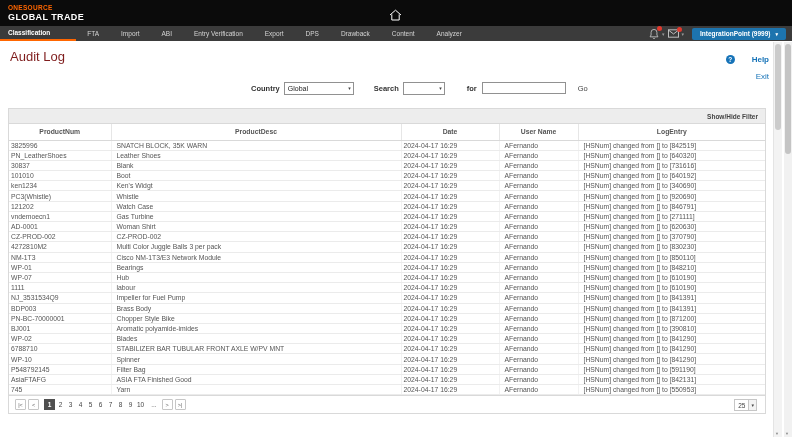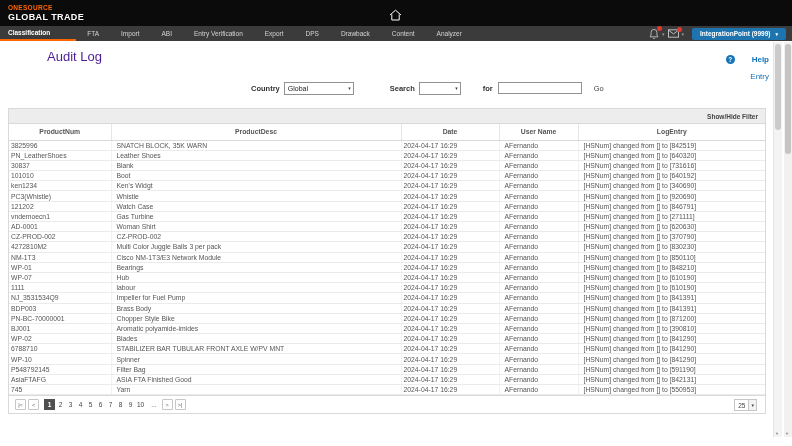--- a/index.html
+++ b/index.html
@@ -22,33 +22,33 @@
   .nav-item.active { color:#fff; font-weight:bold; border-bottom:2px solid #ff6600; padding:0 26px 0 8px; }
   .nav-right { position:absolute; right:6px; top:0; height:15px; display:flex; align-items:center; gap:3px; }
   .ic { position:relative; display:inline-flex; align-items:center; cursor:pointer; }
   .badge { position:absolute; top:-2px; right:-3px; width:5px; height:5px; background:#e23a2e; border-radius:50%; }
   .caret { color:#9a9a9a; font-size:5px; cursor:pointer; }
   .account-btn { background:#1d74ae; color:#fff; font-size:6.5px; font-weight:bold; border:none; border-radius:2px; height:12px; padding:0 8px; display:flex; align-items:center; gap:5px; margin-left:5px; cursor:pointer; }
   .account-btn .caret-white { font-size:5px; color:#fff; }
 
   
   .content { position:absolute; top:41px; left:0; right:0; bottom:0; background:#fff; }
-  .title { position:absolute; left:10px; top:8px; font-size:13px; font-weight:500; color:#4c1d95;margin-left:37px; }
+  .title { position:absolute; left:10px; top:8px; font-size:13px; font-weight:500; color:#7f1d1d; }
   .help-link { position:absolute; top:14px; right:23px; color:#1673b8; font-size:8px; font-weight:bold; display:flex; gap:17px; align-items:center; cursor:pointer; }
   .help-ic { width:9px; height:9px; border-radius:50%; background:#1673b8; color:#fff; font-size:6.5px; font-weight:bold; display:flex; align-items:center; justify-content:center; }
   .exit-link { position:absolute; top:31px; right:23px; color:#1673b8; font-size:8px; cursor:pointer; }
 
   
   .filter-row { position:absolute; top:40px; left:251px; height:14px; display:flex; align-items:center; font-size:7.5px; color:#333; }
   .filter-row label { font-weight:bold; }
   .select { height:13px; border:1px solid #919191; background:#fff; display:flex; align-items:center; justify-content:space-between; padding:0 2px 0 3px; font-size:7px; color:#222; cursor:pointer; }
   .sel-caret { font-size:5px; color:#444; }
   .country-select { width:70px; margin-left:4px; }
   .search-select { width:42px; margin-left:4px; }
-  .lbl-search { margin-left:36px; }
+  .lbl-search { margin-left:20px; }
   .lbl-for { margin-left:22px; }
   .search-input { width:84px; height:12px; border:1px solid #919191; margin-left:5px; font-size:7px; padding:0 2px; font-family:"Liberation Sans", sans-serif; }
   .go { margin-left:12px; color:#444; font-size:7.5px; cursor:pointer; }
 
   
   .grid-box { position:absolute; left:8px; top:67px; width:758px; border:1px solid #d9d9d9; background:#fff; }
   .grid-toolbar { height:15px; background:#ededed; border-bottom:1px solid #d9d9d9; display:flex; justify-content:flex-end; align-items:center; padding-right:7px; }
   .toggle-filter { font-size:6.5px; font-weight:bold; color:#444; cursor:pointer; }
   table { width:100%; border-collapse:collapse; table-layout:fixed; }
   thead th { height:16px; font-size:6.8px; color:#555; font-weight:bold; border-bottom:1px solid #d9d9d9; border-right:1px solid #e6e6e6; background:#fff; text-align:center; white-space:nowrap; overflow:hidden; cursor:pointer; }
@@ -129,21 +129,21 @@
     </div>
   </nav>
 
   <main class="content">
     <div class="title">Audit Log</div>
 
     <div class="help-link">
       <span class="help-ic">?</span>
       <span>Help</span>
     </div>
-    <div class="exit-link">Entry</div>
+    <div class="exit-link">Exit</div>
 
     <div class="filter-row">
       <label>Country</label>
       <div class="select country-select">
         <span>Global</span>
         <span class="sel-caret">▾</span>
       </div>
       <label class="lbl-search">Search</label>
       <div class="select search-select">
         <span></span>

